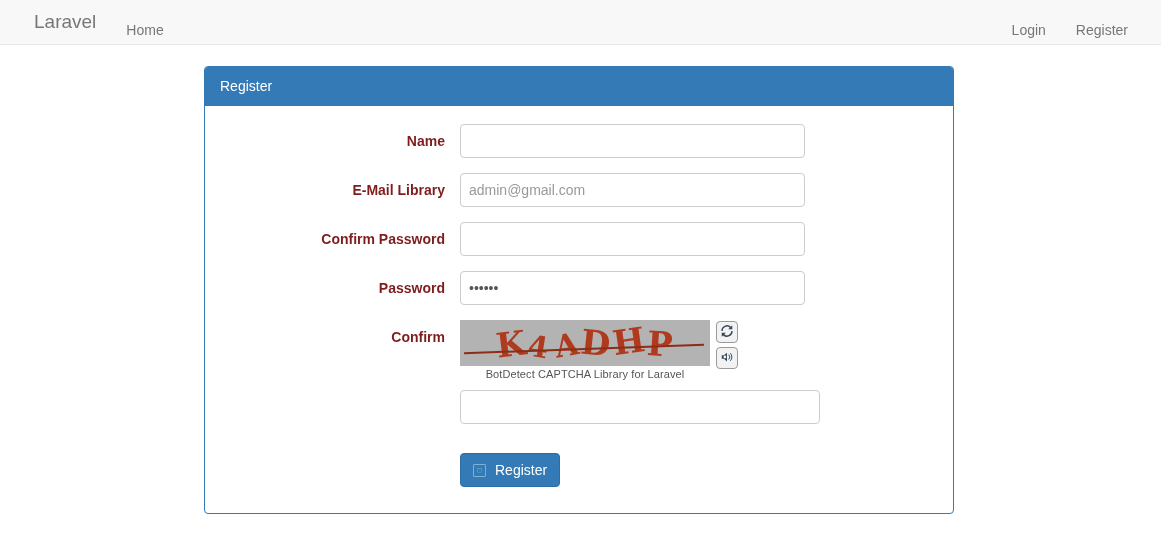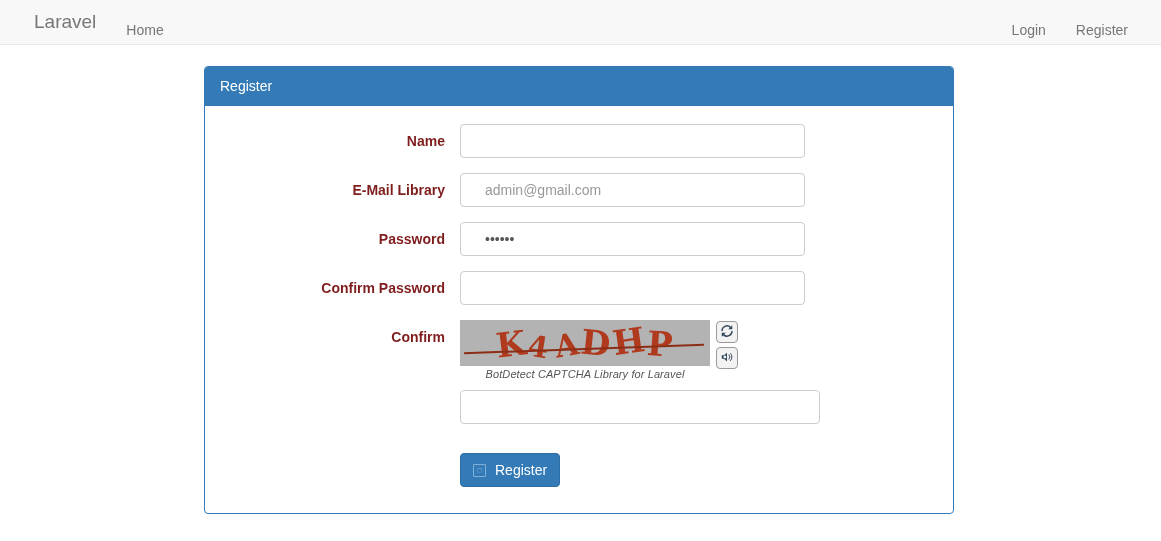--- a/index.html
+++ b/index.html
@@ -99,21 +99,21 @@
     box-sizing: border-box;
     white-space: nowrap;
   }
   .form-control-wrap {
     width: 345px;
   }
   .form-control {
     display: block;
     width: 100%;
     height: 34px;
-    padding: 6px 24px;
+    padding: 6px 8px;
     font-size: 14px;
     font-family: "Liberation Sans", sans-serif;
     color: #555555;
     background: #ffffff;
     border: 1px solid #cccccc;
     border-radius: 4px;
     box-sizing: border-box;
     outline: none;
   }
   .form-control::placeholder {
@@ -169,21 +169,20 @@
     background: #8c2d16;
     transform: rotate(-2deg);
   }
   .captcha-caption {
     width: 250px;
     text-align: center;
     font-size: 11px;
     color: #555555;
     padding-top: 2px;
     letter-spacing: 0.1px;
-    font-style: italic;
   }
   .captcha-buttons {
     display: flex;
     flex-direction: column;
     margin-left: 6px;
     padding-top: 1px;
   }
   .captcha-btn {
     width: 22px;
     height: 22px;
@@ -268,30 +267,30 @@
       </div>
 
       <div class="form-row">
         <div class="form-label">E-Mail Library</div>
         <div class="form-control-wrap">
           <input class="form-control" type="text" placeholder="admin@gmail.com" style="">
         </div>
       </div>
 
       <div class="form-row">
+        <div class="form-label">Confirm Password</div>
+        <div class="form-control-wrap">
+          <input class="form-control" type="password" value="" style="">
+        </div>
+      </div>
+
+      <div class="form-row">
         <div class="form-label">Password</div>
         <div class="form-control-wrap">
           <input class="form-control" type="text" value="••••••" style="">
-        </div>
-      </div>
-
-      <div class="form-row">
-        <div class="form-label">Confirm Password</div>
-        <div class="form-control-wrap">
-          <input class="form-control" type="password" value="" style="">
         </div>
       </div>
 
       <div class="form-row captcha-row">
         <div class="form-label">Confirm</div>
         <div class="form-control-wrap">
 
           <div class="captcha-block">
             <div>
               <div class="captcha-image">

